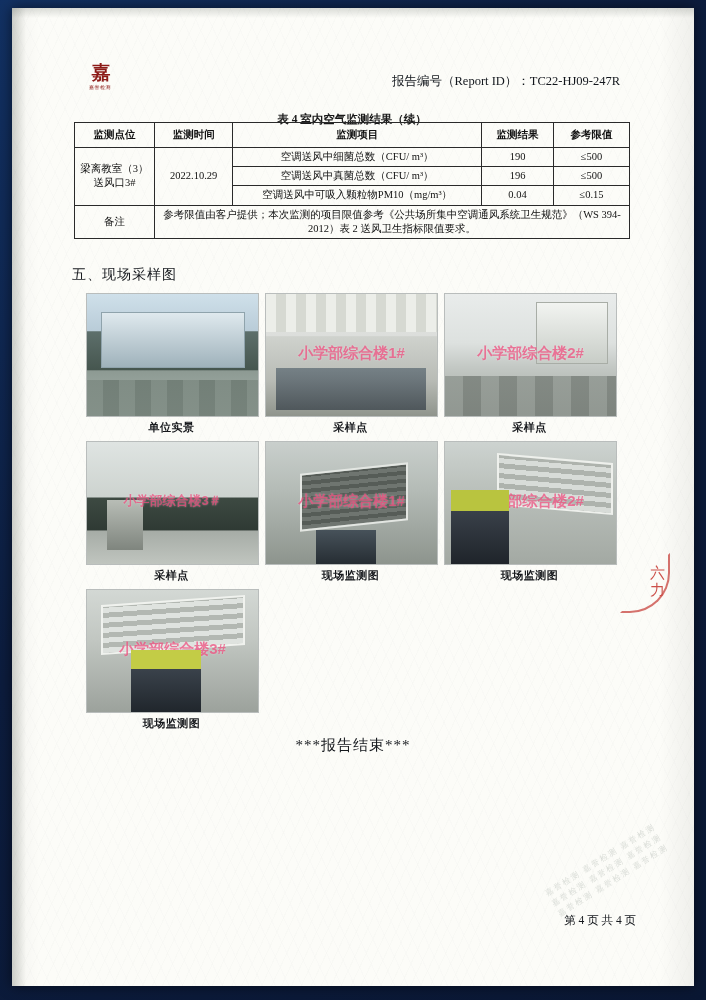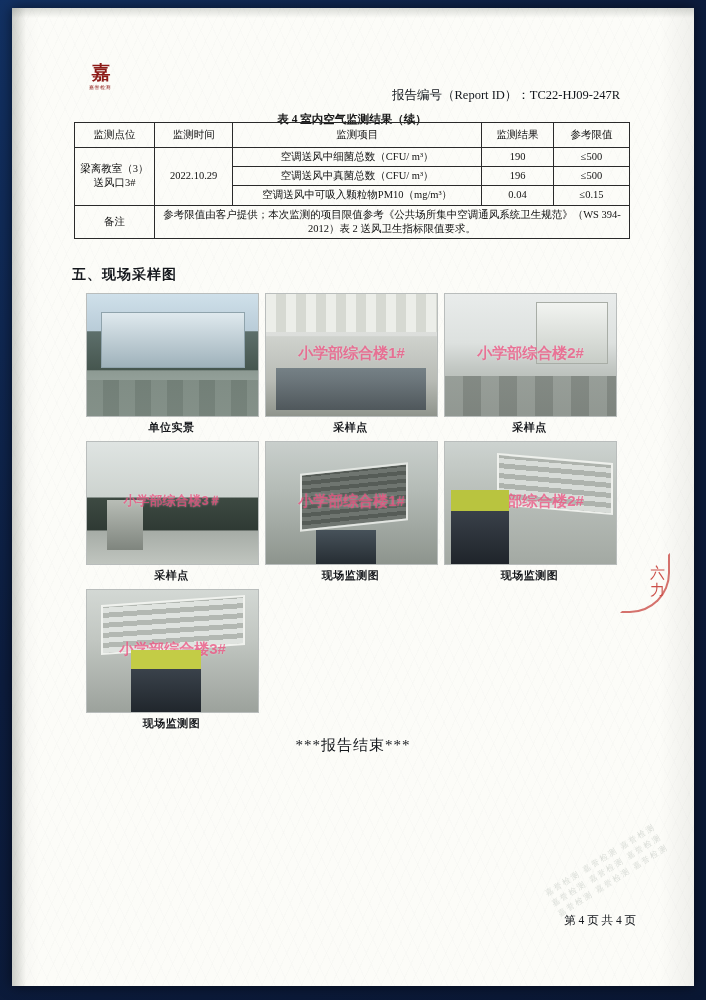--- a/index.html
+++ b/index.html
@@ -76,21 +76,21 @@
   }
   .logo-sub {
     font-size: 5px;
     color: #8c1a17;
     letter-spacing: 0.5px;
     margin-top: 2px;
   }
   .report-id {
     position: absolute;
     left: 380px;
-    top: 79px;
+    top: 65px;
     font-size: 12.5px;
     color: #12161c;
     white-space: nowrap;
     font-family: "Liberation Serif", serif;
   }
 
   
   .table-title {
     position: absolute;
     left: 60px;
@@ -112,21 +112,21 @@
   }
   table.result td, table.result th {
     border: 1px solid #2a2a2a;
     padding: 2px 3px;
     text-align: center;
     vertical-align: middle;
     font-weight: normal;
     line-height: 1.35;
   }
   table.result thead td {
-    font-weight: normal;
+    font-weight: bold;
     height: 20px;
     margin-left: 32px;
   }
   .col-point { width: 74px; }
   .col-time  { width: 72px; }
   .col-item  { width: 246px; }
   .col-res   { width: 66px; }
   .col-limit { width: 70px; }
   td.item-cell { text-align: center; }
   td.note-label { width: 74px; }
@@ -136,21 +136,21 @@
     line-height: 1.6;
     font-size: 10.5px;
   }
 
   
   .section-head {
     position: absolute;
     left: 60px;
     top: 258px;
     font-size: 14px;
-    font-weight: bold;
+    font-weight: normal;
     color: #15181d;
     letter-spacing: 1px;
   }
 
   
   .photos {
     position: absolute;
     left: 74px;
     top: 285px;
     width: 530px;

